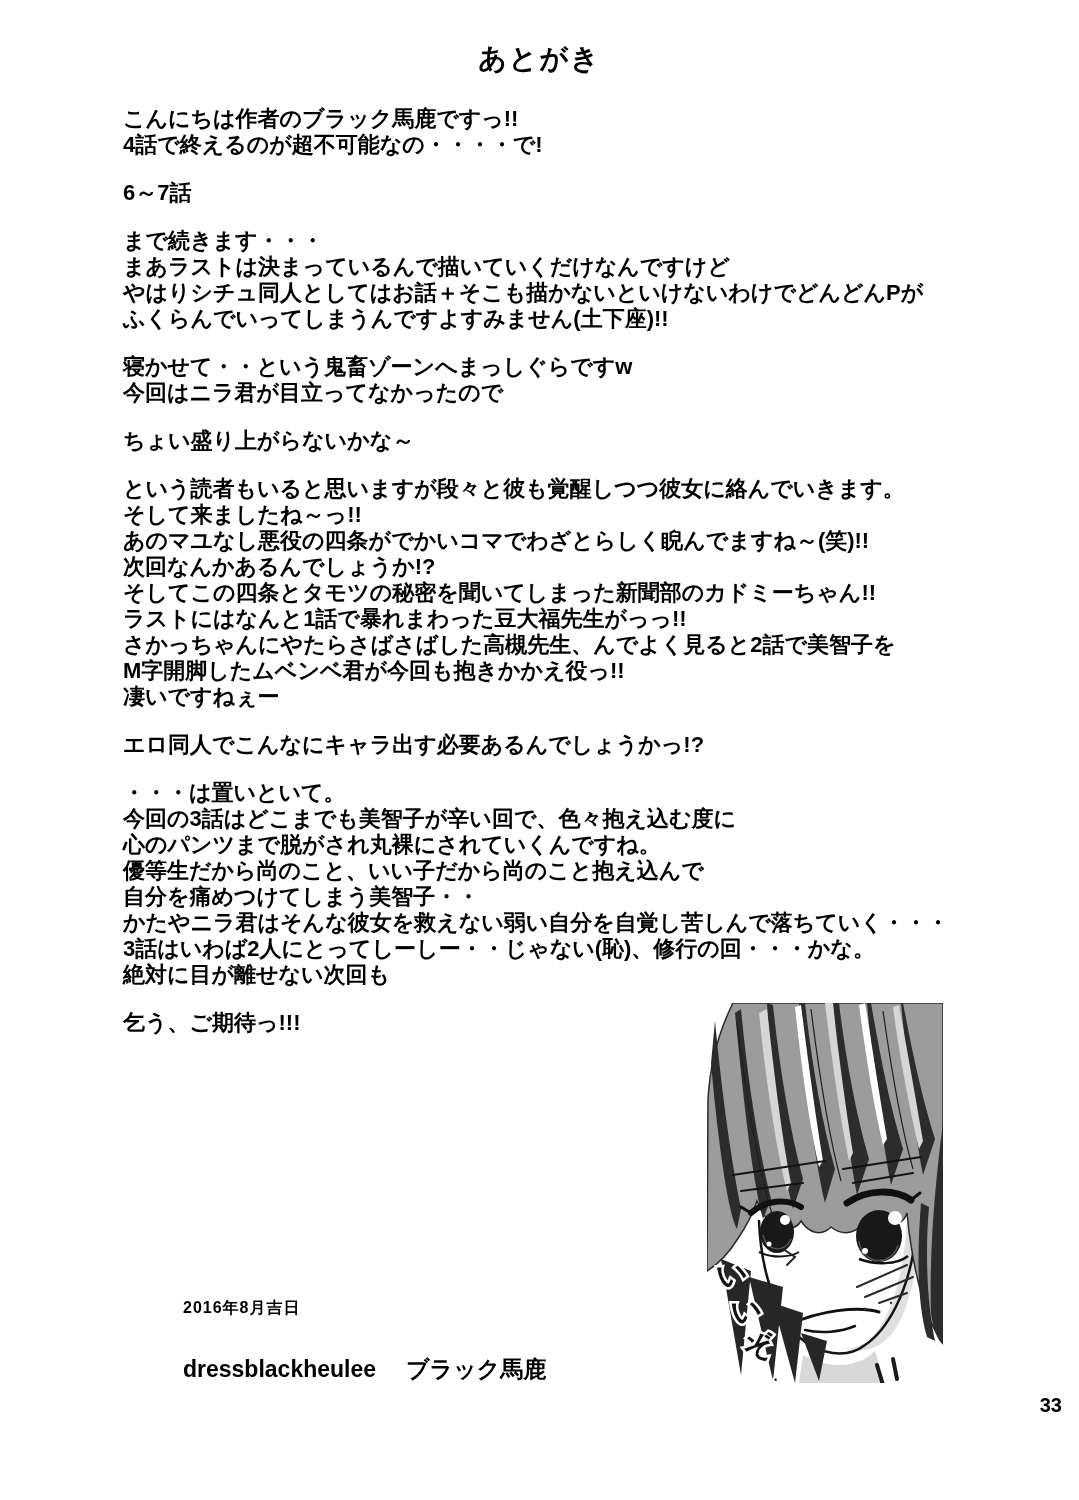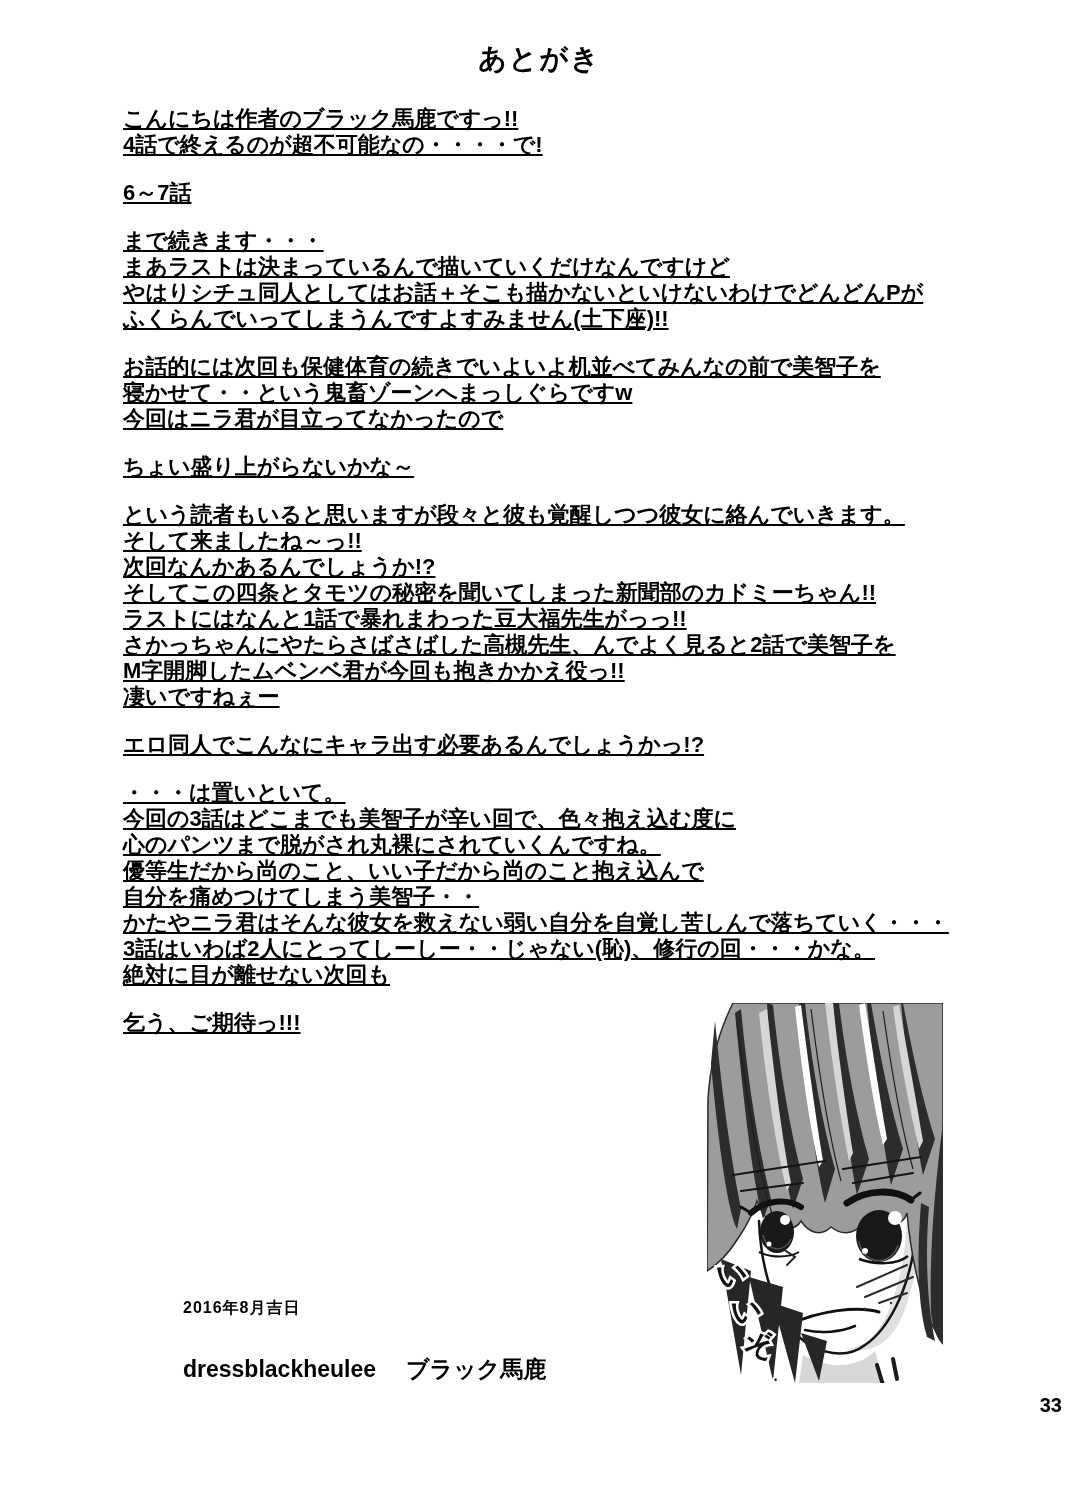--- a/index.html
+++ b/index.html
@@ -15,21 +15,21 @@
   .page-title{
     position:absolute;top:40px;left:0;width:1079px;
     text-align:center;
     font-size:28px;font-weight:bold;letter-spacing:2px;
   }
   .body-text{
     position:absolute;top:106px;left:123px;width:830px;
     font-size:22px;line-height:26px;font-weight:bold;
     white-space:nowrap;
   }
-  .para{margin:0 0 22px 0;text-decoration:underline;}
+  .para{margin:0 0 22px 0;}
   .para .line{height:26px;}
   .footer-date{
     position:absolute;top:1298px;left:183px;
     font-size:16px;font-weight:bold;letter-spacing:1px;
   }
   .footer-credit{
     position:absolute;top:1354px;left:183px;
     font-size:23px;font-weight:bold;
   }
   .footer-credit .author{margin-left:30px;text-align:center;}
@@ -66,30 +66,30 @@
       <div class="para">
         <div class="line">6～7話</div>
       </div>
       <div class="para">
         <div class="line">まで続きます・・・</div>
         <div class="line">まあラストは決まっているんで描いていくだけなんですけど</div>
         <div class="line">やはりシチュ同人としてはお話＋そこも描かないといけないわけでどんどんPが</div>
         <div class="line">ふくらんでいってしまうんですよすみません(土下座)!!</div>
       </div>
       <div class="para">
-        <div class="line">お話的には次回も保健体育の続きでいよいよ机並べてみんなの前で美智子を</div>
         <div class="line">寝かせて・・という鬼畜ゾーンへまっしぐらですw</div>
         <div class="line">今回はニラ君が目立ってなかったので</div>
       </div>
       <div class="para">
         <div class="line">ちょい盛り上がらないかな～</div>
       </div>
       <div class="para">
         <div class="line">という読者もいると思いますが段々と彼も覚醒しつつ彼女に絡んでいきます。</div>
         <div class="line">そして来ましたね～っ!!</div>
+        <div class="line">あのマユなし悪役の四条がでかいコマでわざとらしく睨んでますね～(笑)!!</div>
         <div class="line">次回なんかあるんでしょうか!?</div>
         <div class="line">そしてこの四条とタモツの秘密を聞いてしまった新聞部のカドミーちゃん!!</div>
         <div class="line">ラストにはなんと1話で暴れまわった豆大福先生がっっ!!</div>
         <div class="line">さかっちゃんにやたらさばさばした高槻先生、んでよく見ると2話で美智子を</div>
         <div class="line">M字開脚したムベンベ君が今回も抱きかかえ役っ!!</div>
         <div class="line">凄いですねぇー</div>
       </div>
       <div class="para">
         <div class="line">エロ同人でこんなにキャラ出す必要あるんでしょうかっ!?</div>
       </div>

